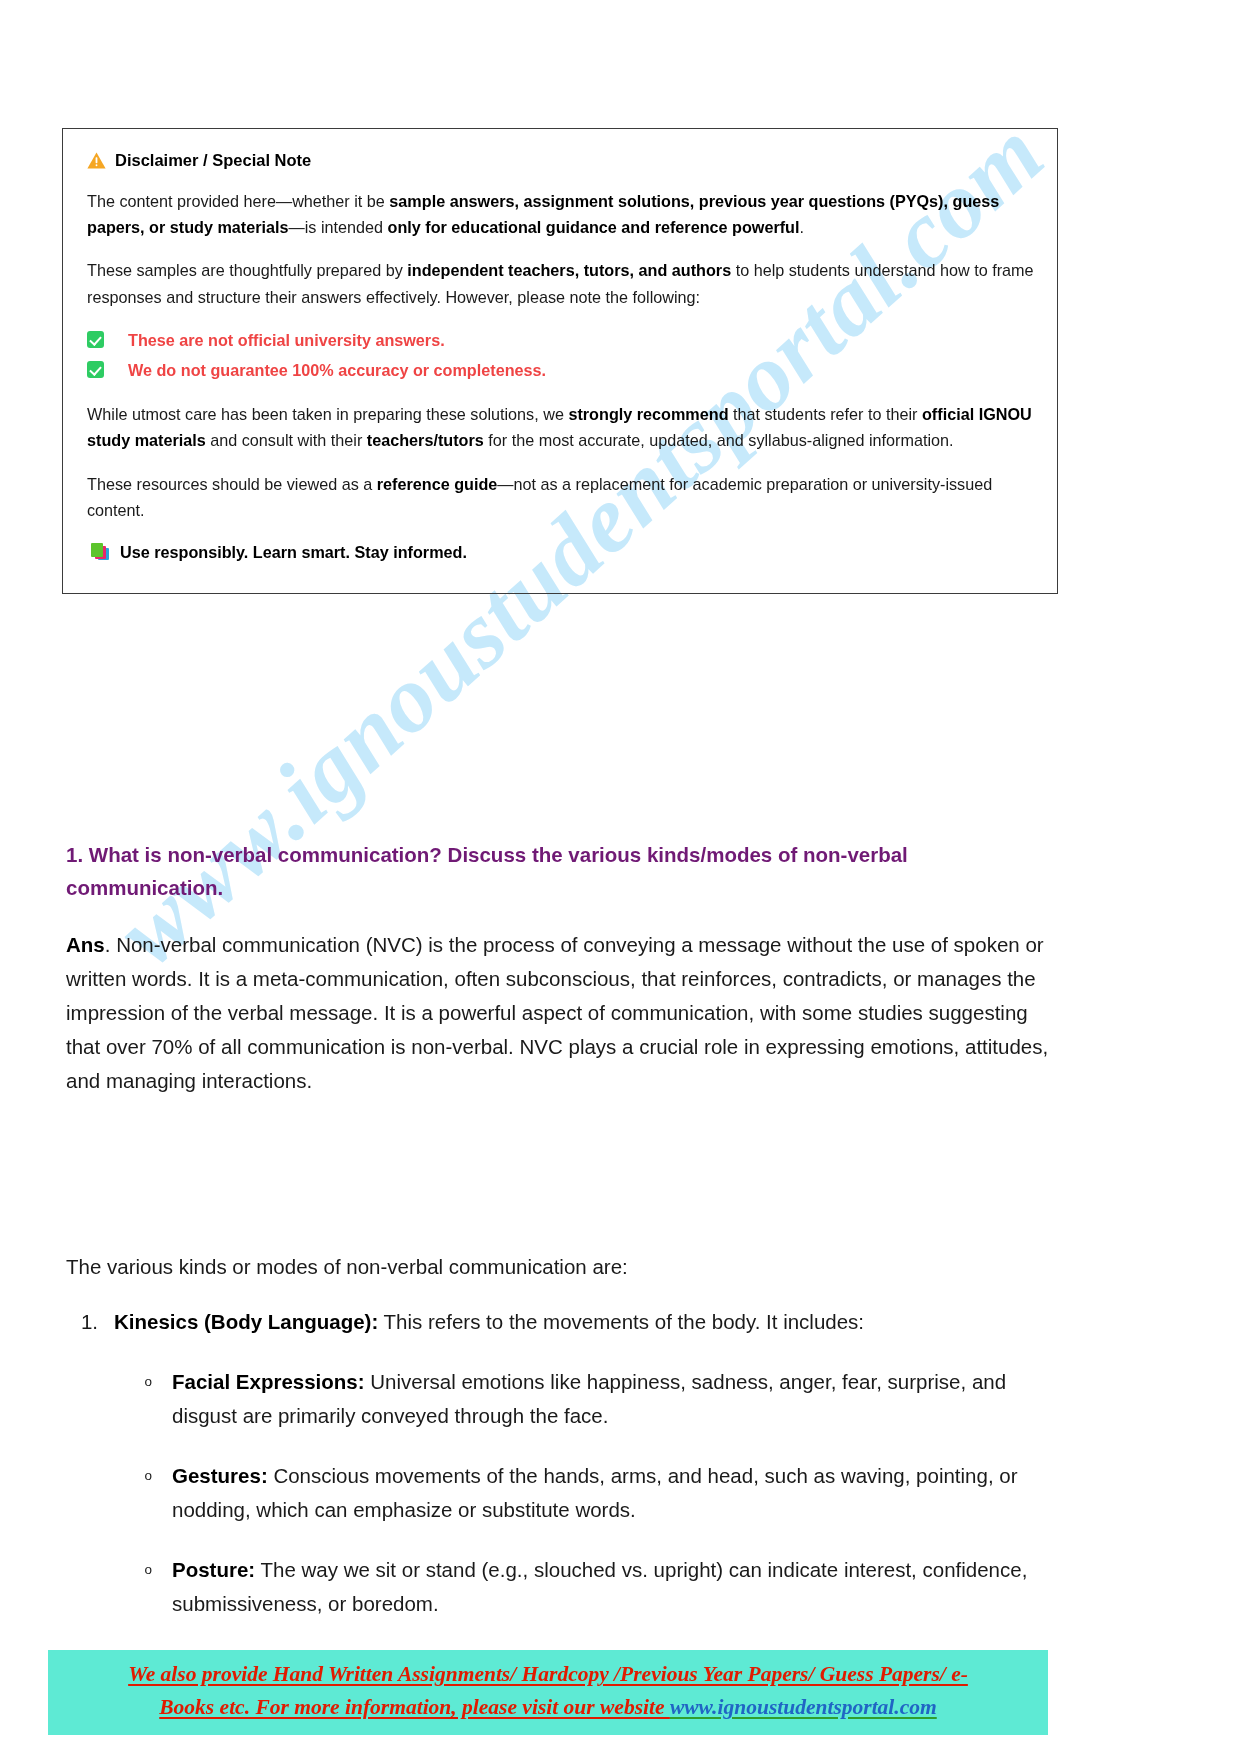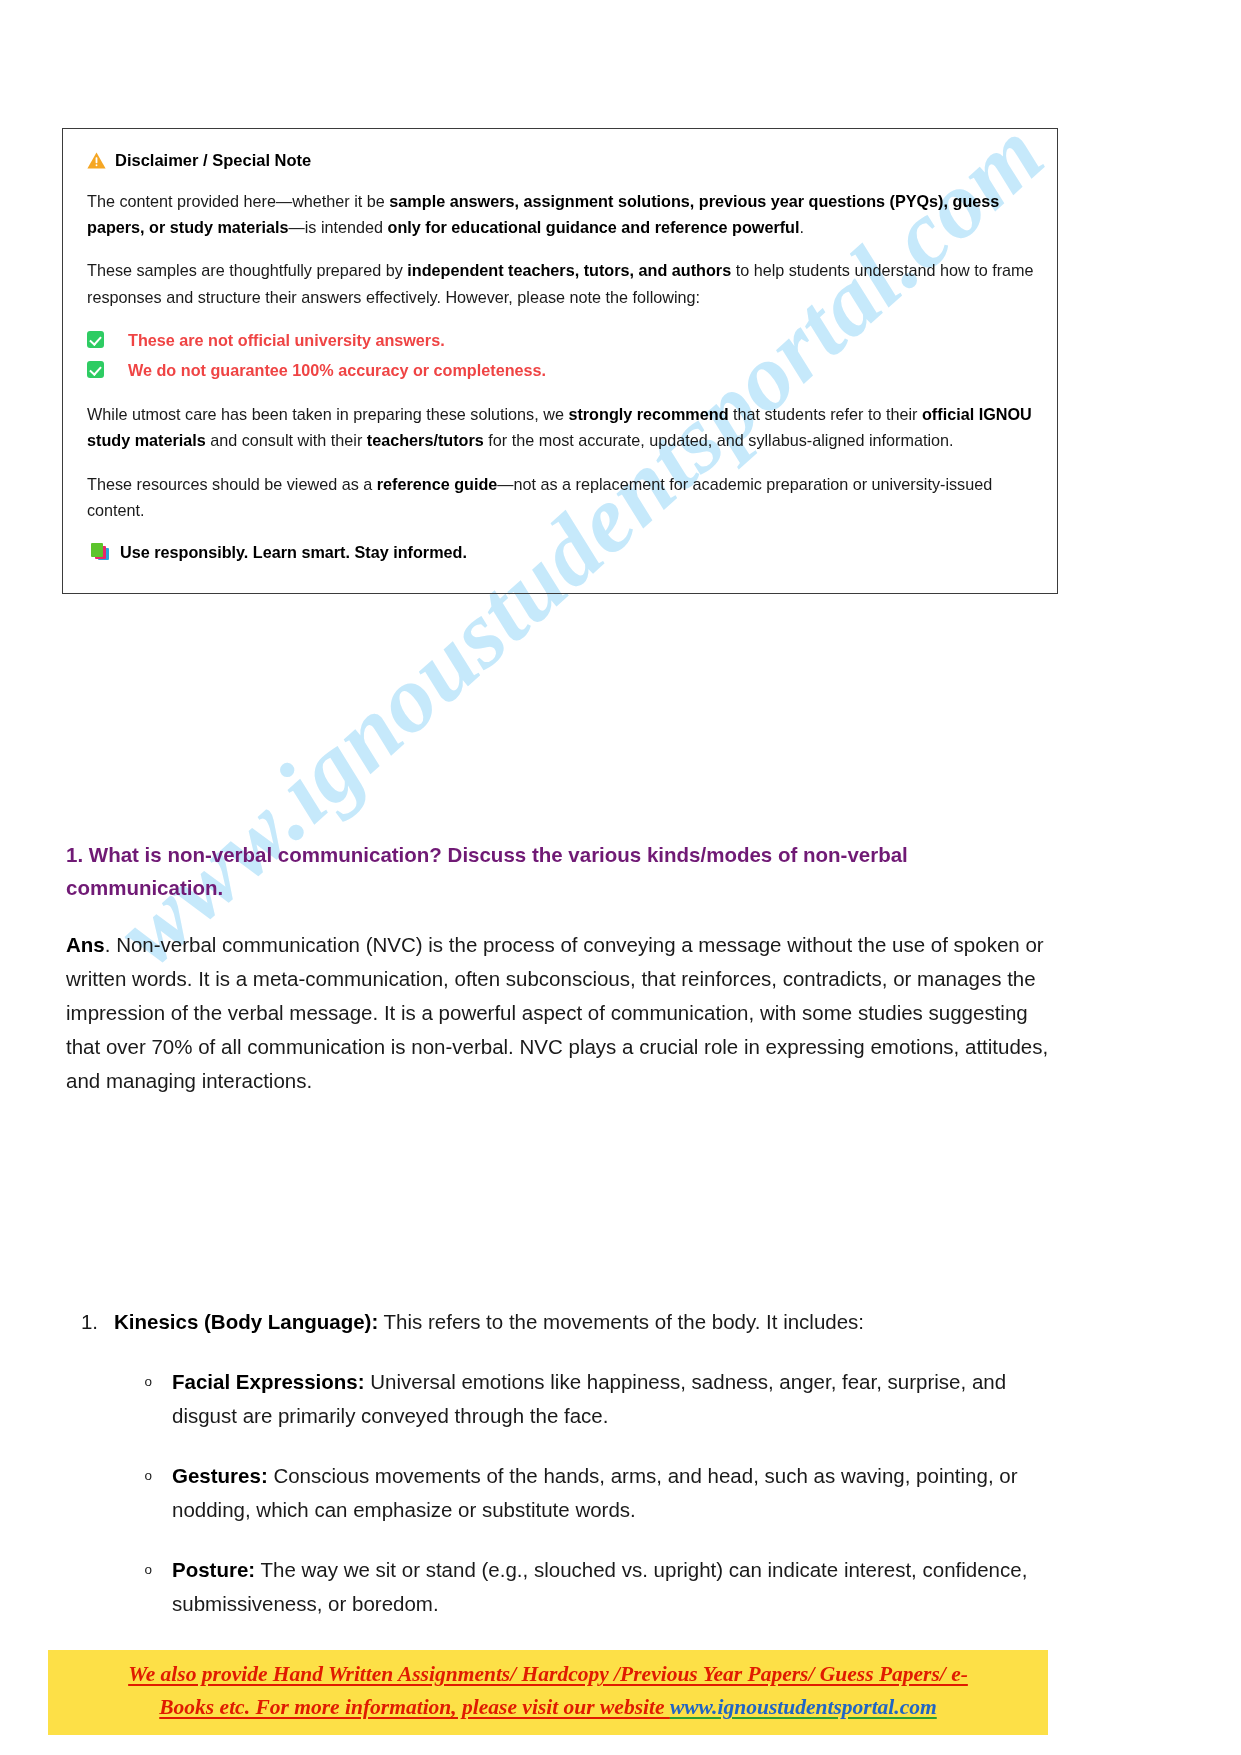--- a/index.html
+++ b/index.html
@@ -228,21 +228,21 @@
     color: #1a1a1a;
   }
   .sub-text { flex: 1 1 auto; }
 
   
   #footer-banner {
     position: absolute;
     left: 48px;
     top: 1650px;
     width: 1000px;
-    background: #fde047;
+    background: #5eead4;
     text-align: center;
     padding: 8px 4px 10px 4px;
     font-family: "Liberation Serif", serif;
   }
   .foot-line {
     font-size: 21.5px;
     font-style: italic;
     font-weight: 700;
     color: #e01b00;
     line-height: 1.55;
@@ -312,20 +312,21 @@
       <span>Use responsibly. Learn smart. Stay informed.</span>
     </div>
   </section>
 
   <h2 id="question-heading">1. What is non-verbal communication? Discuss the various kinds/modes of non-verbal communication.</h2>
 
   <p id="answer-para">
     <span class="ans-label">Ans</span><span>. Non-verbal communication (NVC) is the process of conveying a message without the use of spoken or written words. It is a meta-communication, often subconscious, that reinforces, contradicts, or manages the impression of the verbal message. It is a powerful aspect of communication, with some studies suggesting that over 70% of all communication is non-verbal. NVC plays a crucial role in expressing emotions, attitudes, and managing interactions.</span>
   </p>
 
+  <p id="modes-intro">The various kinds or modes of non-verbal communication are:</p>
 
   <ol id="modes-list">
     <li class="num-item-wrap">
       <div class="num-item">
         <span class="num-marker">1.</span>
         <span class="num-text"><b>Kinesics (Body Language):</b><span> This refers to the movements of the body. It includes:</span></span>
       </div>
 
       <ul class="sub-list">
         <li class="sub-item">

